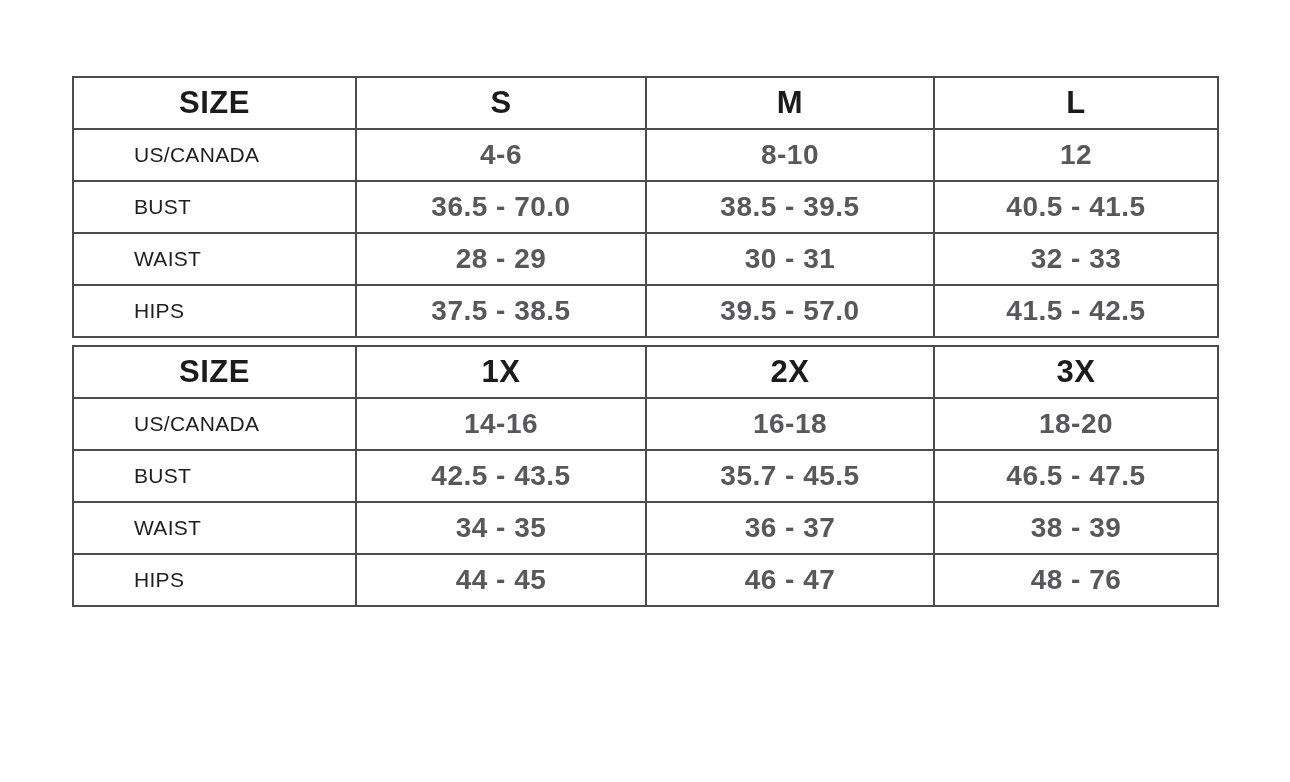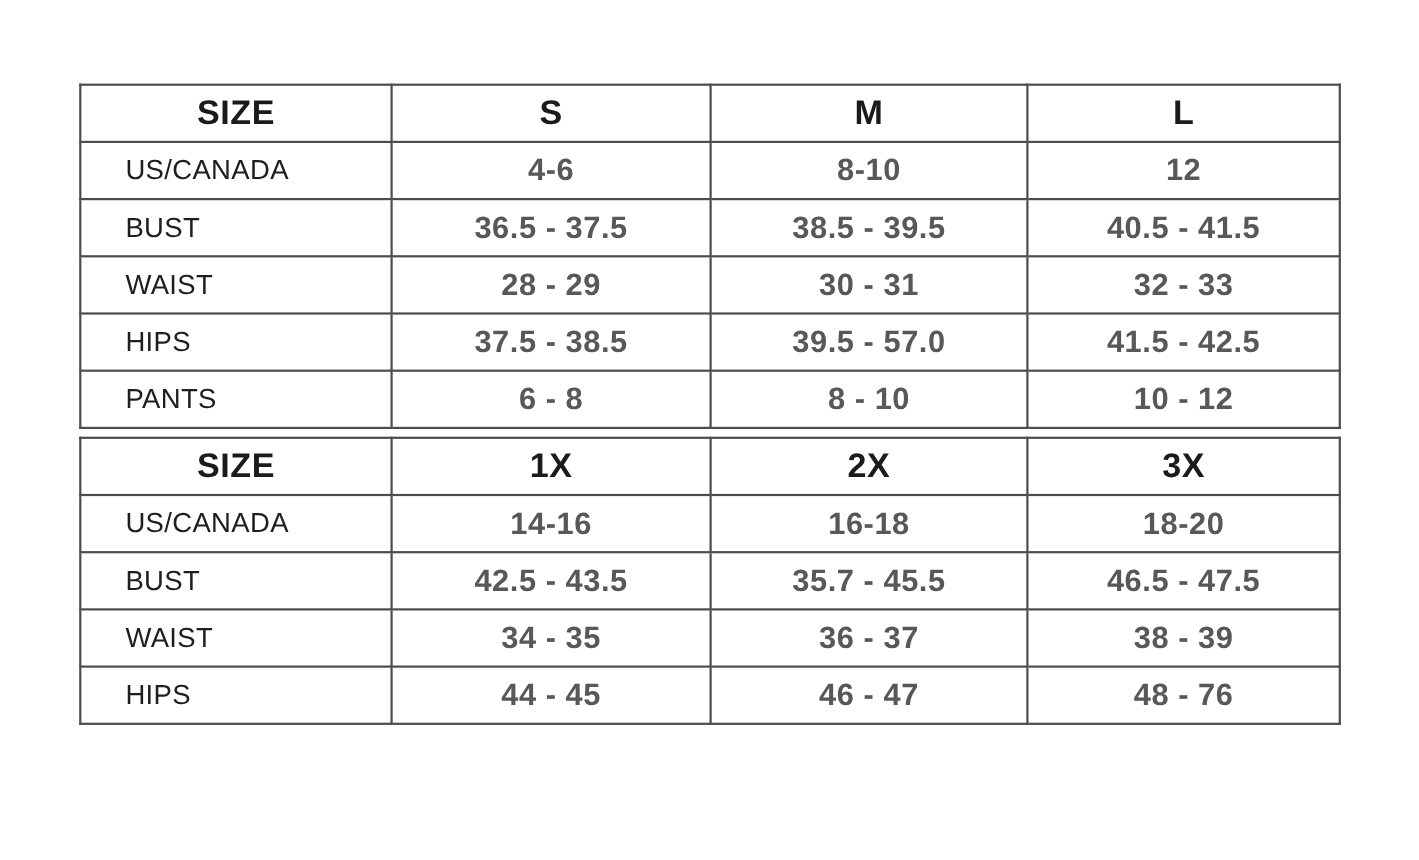--- a/index.html
+++ b/index.html
@@ -36,25 +36,25 @@
     overflow: hidden;
   }
   table.size-table thead th {
     font-size: 31px;
     font-weight: 600;
     color: #1b1b1b;
     text-align: center;
     letter-spacing: 0.5px;
   }
   table.size-table tbody th.row-label {
-    font-size: 25px;
+    font-size: 21px;
     font-weight: 500;
     color: #1e1e1e;
     text-align: left;
-    padding-left: 40px;
+    padding-left: 60px;
     letter-spacing: 0.3px;
   }
   table.size-table tbody td.value-cell {
     font-size: 28px;
     font-weight: 700;
     color: #58585a;
     text-align: center;
     letter-spacing: 0.5px;
   }
 </style>
@@ -79,41 +79,35 @@
       </thead>
       <tbody>
         <tr>
           <th class="row-label">US/CANADA</th>
           <td class="value-cell">4-6</td>
           <td class="value-cell">8-10</td>
           <td class="value-cell">12</td>
         </tr>
         <tr>
           <th class="row-label">BUST</th>
-          <td class="value-cell">36.5 - 37.5</td>
+          <td class="value-cell">36.5 - 70.0</td>
           <td class="value-cell">38.5 - 39.5</td>
           <td class="value-cell">40.5 - 41.5</td>
         </tr>
         <tr>
           <th class="row-label">WAIST</th>
           <td class="value-cell">28 - 29</td>
           <td class="value-cell">30 - 31</td>
           <td class="value-cell">32 - 33</td>
         </tr>
         <tr>
           <th class="row-label">HIPS</th>
           <td class="value-cell">37.5 - 38.5</td>
           <td class="value-cell">39.5 - 57.0</td>
           <td class="value-cell">41.5 - 42.5</td>
-        </tr>
-        <tr>
-          <th class="row-label">PANTS</th>
-          <td class="value-cell">6 - 8</td>
-          <td class="value-cell">8 - 10</td>
-          <td class="value-cell">10 - 12</td>
         </tr>
       </tbody>
     </table>
   <table class="size-table">
     <colgroup>
       <col style="width:283px">
         <col style="width:290px">
       <col style="width:288px">
         <col style="width:284px">
     </colgroup>

